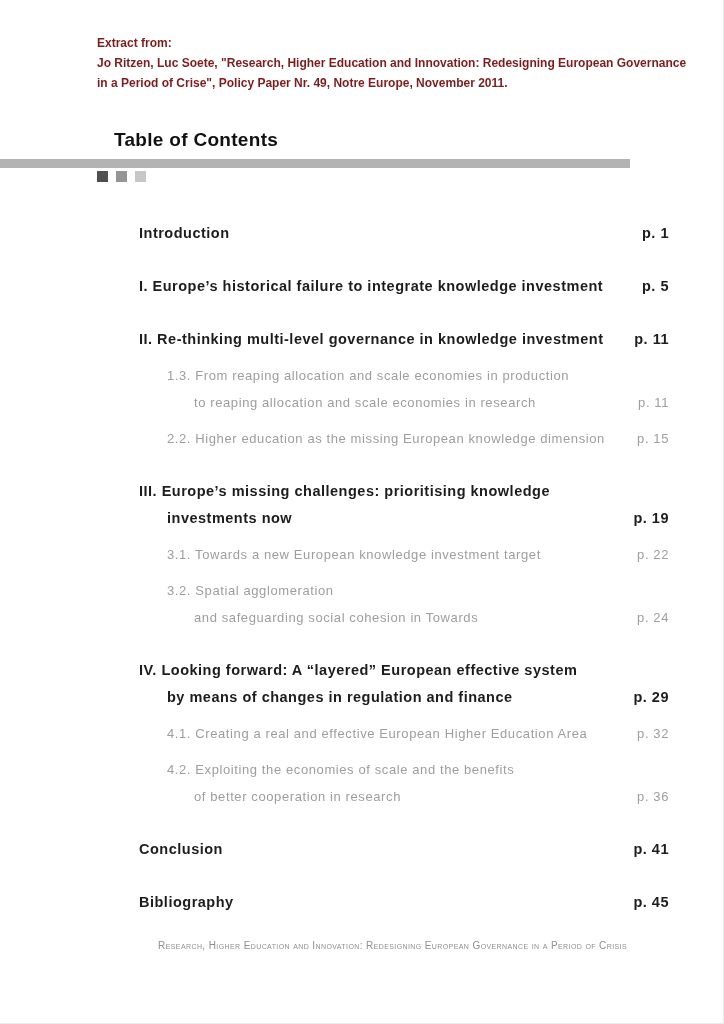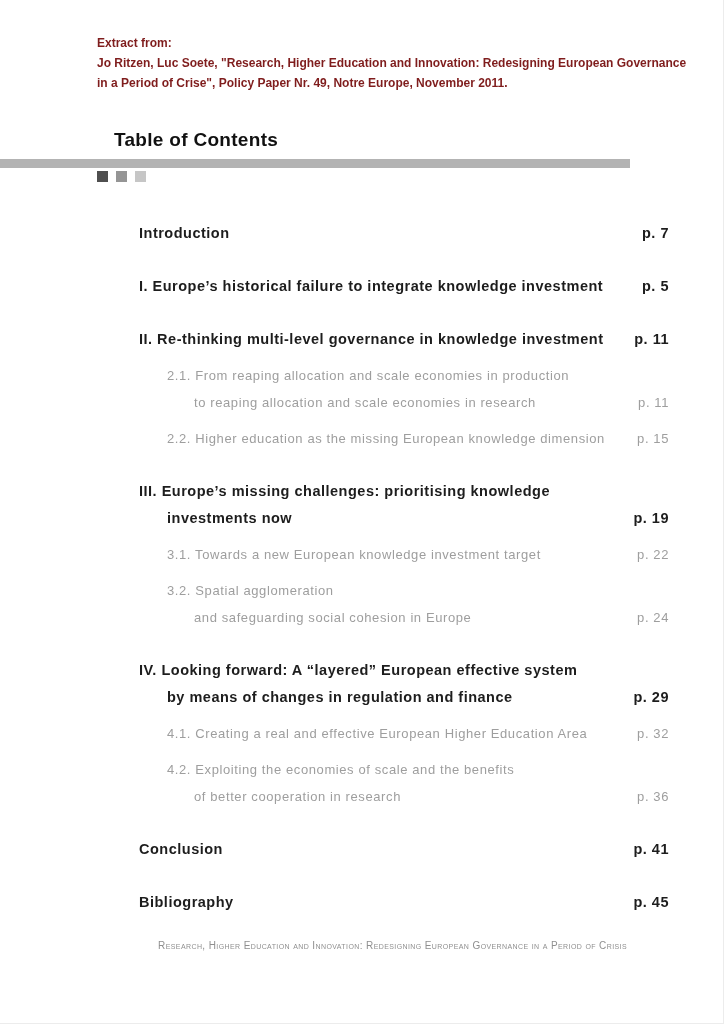--- a/index.html
+++ b/index.html
@@ -122,38 +122,38 @@
   <div class="deco-squares">
     <span class="sq" style="background: rgb(79, 79, 79);"></span>
     <span class="sq" style="background: rgb(149, 149, 149);"></span>
     <span class="sq" style="background: rgb(198, 198, 198);"></span>
   </div>
 
   <div class="toc">
       <div class="entry main">
         <div class="line">
           <span class="label">Introduction</span>
-          <span class="pageno">p. 7</span>
+          <span class="pageno">p. 1</span>
         </div>
       </div>
       <div class="entry main">
         <div class="line">
           <span class="label">I. Europe’s historical failure to integrate knowledge investment</span>
           <span class="pageno">p. 5</span>
         </div>
       </div>
       <div class="entry main">
         <div class="line">
           <span class="label">II. Re-thinking multi-level governance in knowledge investment</span>
           <span class="pageno">p. 11</span>
         </div>
       </div>
       <div class="entry sub">
         <div class="line">
-          <span class="label">2.1. From reaping allocation and scale economies in production</span>
+          <span class="label">1.3. From reaping allocation and scale economies in production</span>
         </div>
         <div class="line cont">
           <span class="label">to reaping allocation and scale economies in research</span>
           <span class="pageno">p. 11</span>
         </div>
       </div>
       <div class="entry sub">
         <div class="line">
           <span class="label">2.2. Higher education as the missing European knowledge dimension</span>
           <span class="pageno">p. 15</span>
@@ -172,21 +172,21 @@
         <div class="line">
           <span class="label">3.1. Towards a new European knowledge investment target</span>
           <span class="pageno">p. 22</span>
         </div>
       </div>
       <div class="entry sub">
         <div class="line">
           <span class="label">3.2. Spatial agglomeration</span>
         </div>
         <div class="line cont">
-          <span class="label">and safeguarding social cohesion in Europe</span>
+          <span class="label">and safeguarding social cohesion in Towards</span>
           <span class="pageno">p. 24</span>
         </div>
       </div>
       <div class="entry main">
         <div class="line">
           <span class="label">IV. Looking forward: A “layered” European effective system</span>
         </div>
         <div class="line cont">
           <span class="label">by means of changes in regulation and finance</span>
           <span class="pageno">p. 29</span>

